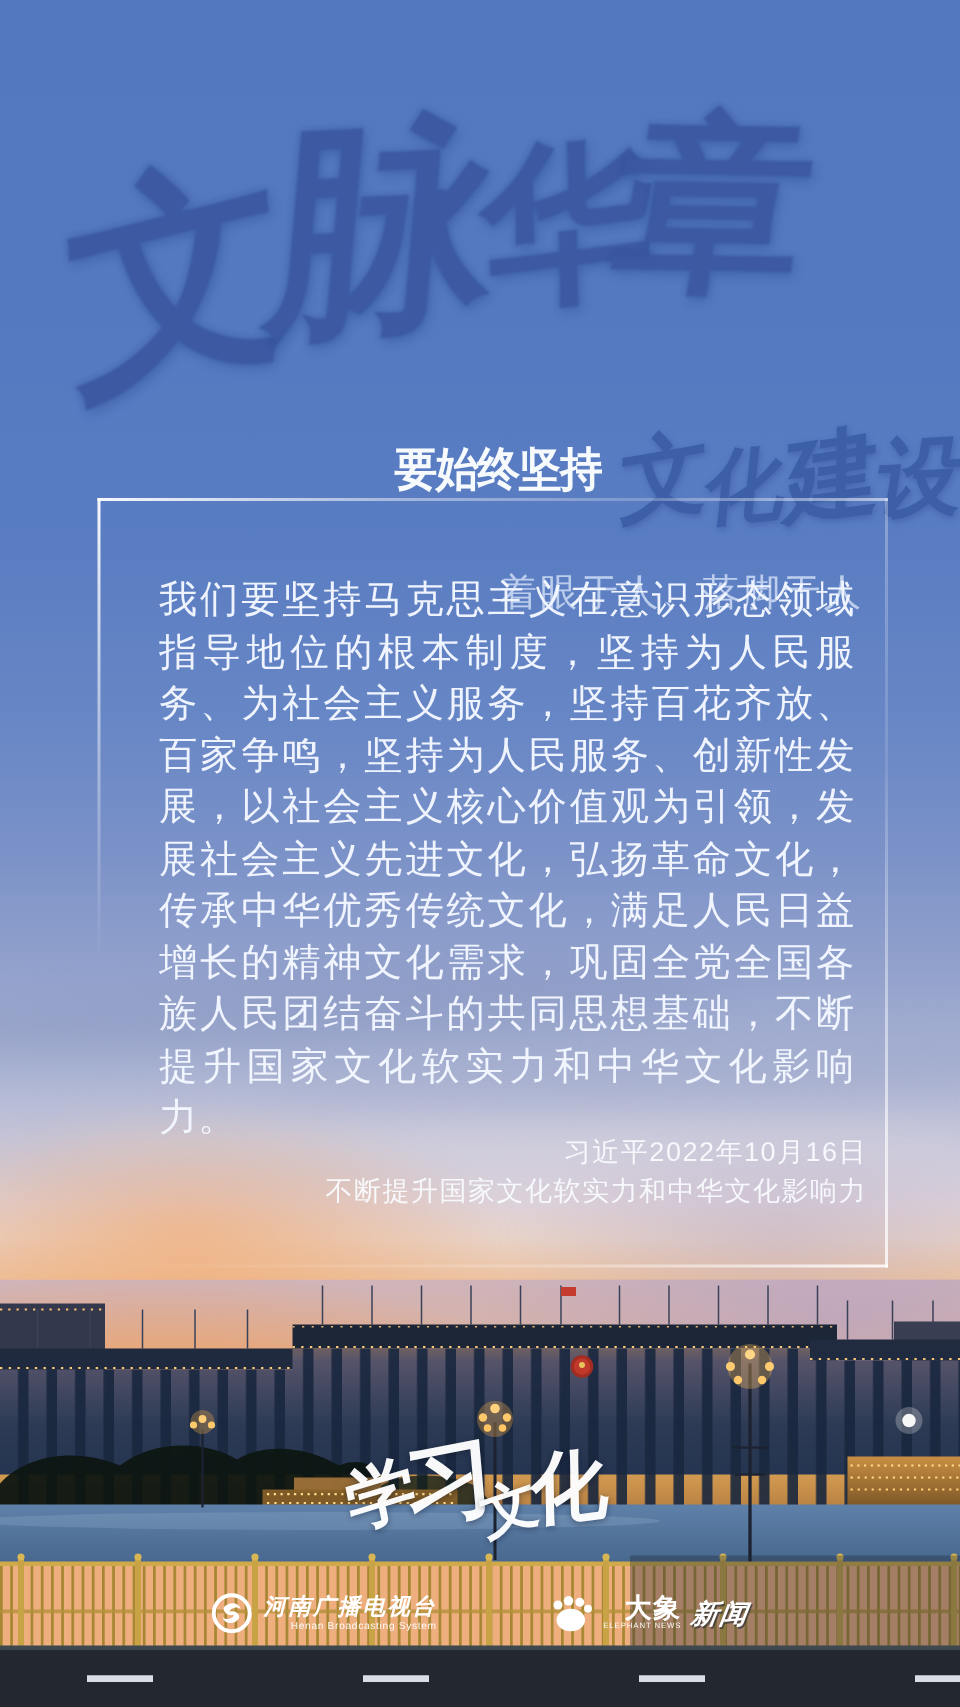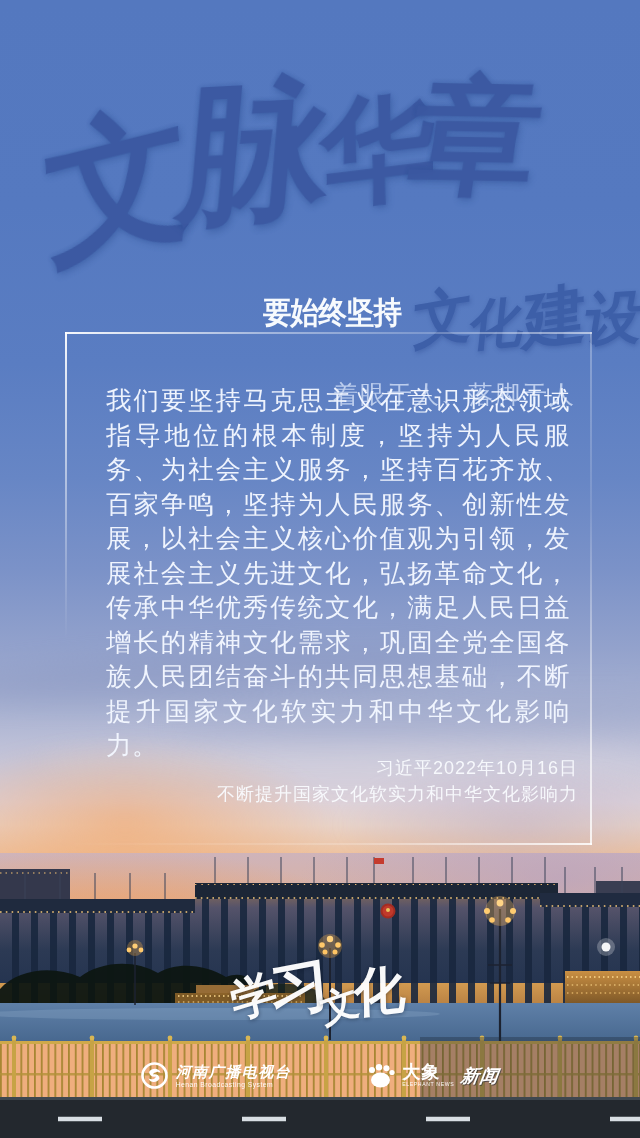--- a/index.html
+++ b/index.html
@@ -71,21 +71,21 @@
     font-family:"DejaVu Serif","Liberation Serif",serif;font-weight:700;
     transform:rotate(-5deg) skewX(-6deg);opacity:.97;}
   .watermark span{display:block;text-shadow:0 1px 4px rgba(10,20,40,.45);}
   .w0{font-size:46px;transform:rotate(-12deg);margin-top:10px;}
   .w1{font-size:60px;transform:rotate(-6deg);margin-left:-8px;margin-top:-4px;}
   .w2{font-size:38px;transform:rotate(-14deg);margin-left:-9px;margin-top:32px;}
   .w3{font-size:52px;transform:rotate(-2deg);margin-left:-5px;margin-top:12px;}
 
   
   .footer-logos{position:absolute;left:0;top:1062px;width:100%;display:flex;justify-content:center;
-    align-items:center;gap:28px;z-index:6;color:#fff;}
+    align-items:center;gap:28px;z-index:6;color:#fff;text-align:right;}
   .logo{display:flex;align-items:center;}
   .henan{gap:8px;}
   .henan-cn{font-size:15px;letter-spacing:1.5px;font-style:italic;font-weight:700;
     font-family:"Liberation Serif","DejaVu Serif",serif;line-height:17px;}
   .henan-en{font-size:6.8px;letter-spacing:.45px;opacity:.95;}
   .elephant{gap:7px;padding-left:48px;}
   .ele-cn1{font-size:18px;font-weight:900;letter-spacing:1px;line-height:17px;}
   .ele-en{font-size:5.2px;letter-spacing:.6px;opacity:.95;}
   .ele-cn2{font-size:18px;font-weight:900;font-style:italic;letter-spacing:1px;
     transform:skewX(-8deg);text-shadow:1px 1px 0 rgba(20,30,50,.55);}

